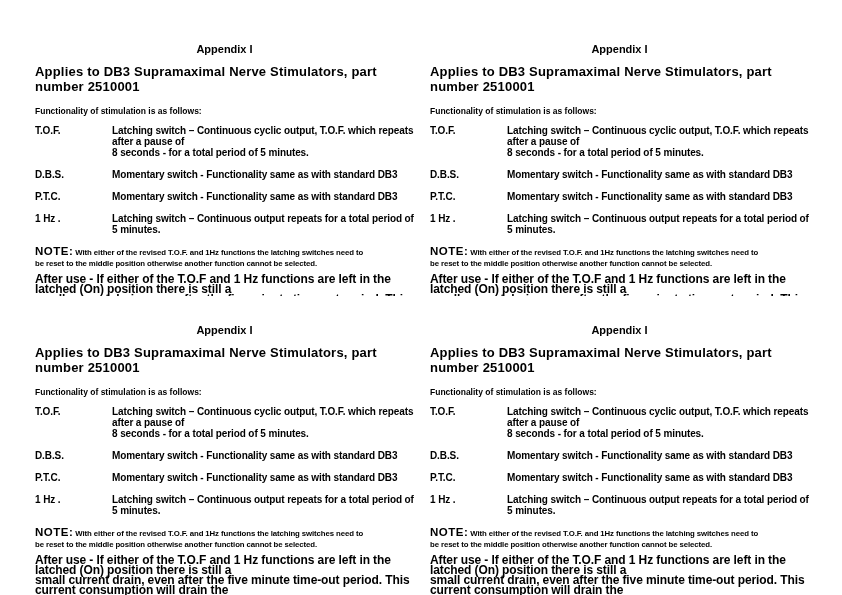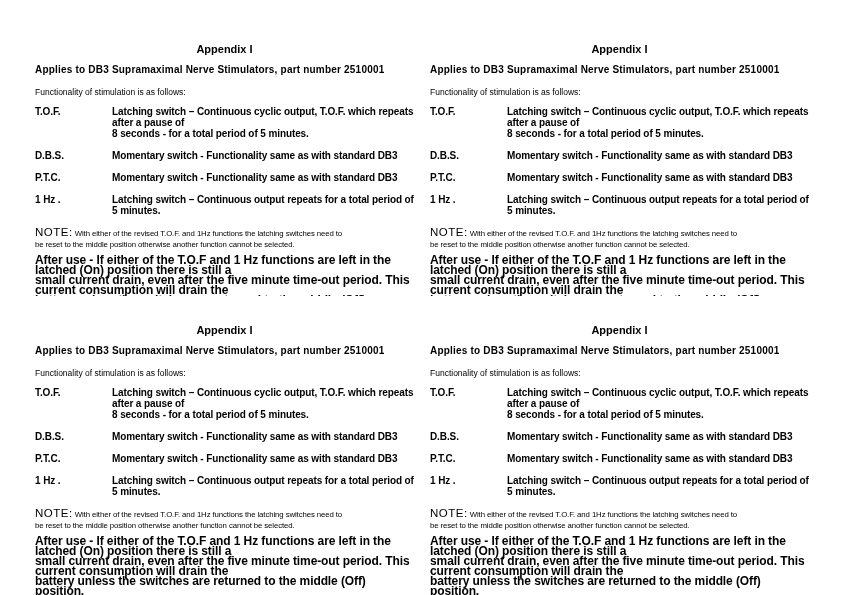--- a/index.html
+++ b/index.html
@@ -32,44 +32,44 @@
   .sheet:nth-child(3) { left: 27px;  top: 296px; }
   .sheet:nth-child(4) { left: 422px; top: 296px; }
 
   .title {
     font-size: 11px;
     font-weight: 700;
     text-align: center;
     margin: 0 0 9px 0;
   }
   .applies {
-    font-size: 10px;
+    font-size: 13px;
     font-weight: 700;
     letter-spacing: 0.2px;
     margin: 0 0 12px 0;
   }
   .func-intro {
     font-size: 8.5px;
-    font-weight: 400;
+    font-weight: 700;
     margin: 0 0 9px 0;
   }
   .func-row {
     display: flex;
     font-size: 10px;
     font-weight: 700;
     line-height: 11px;
     letter-spacing: -0.1px;
     margin: 0 0 11px 0;
   }
   .func-abbr { flex: 0 0 38px; }
   .func-desc { flex: 1; white-space: pre-line; margin-left: 39px; }
 
   .note {
     font-size: 7.8px;
-    font-weight: 400;
+    font-weight: 700;
     line-height: 11px;
     letter-spacing: -0.1px;
     margin: 2px 0 5px 0;
   }
   .note-label {
     font-size: 11.5px;
     letter-spacing: 0.5px;
   }
   .note-text { white-space: pre-line; }
 

